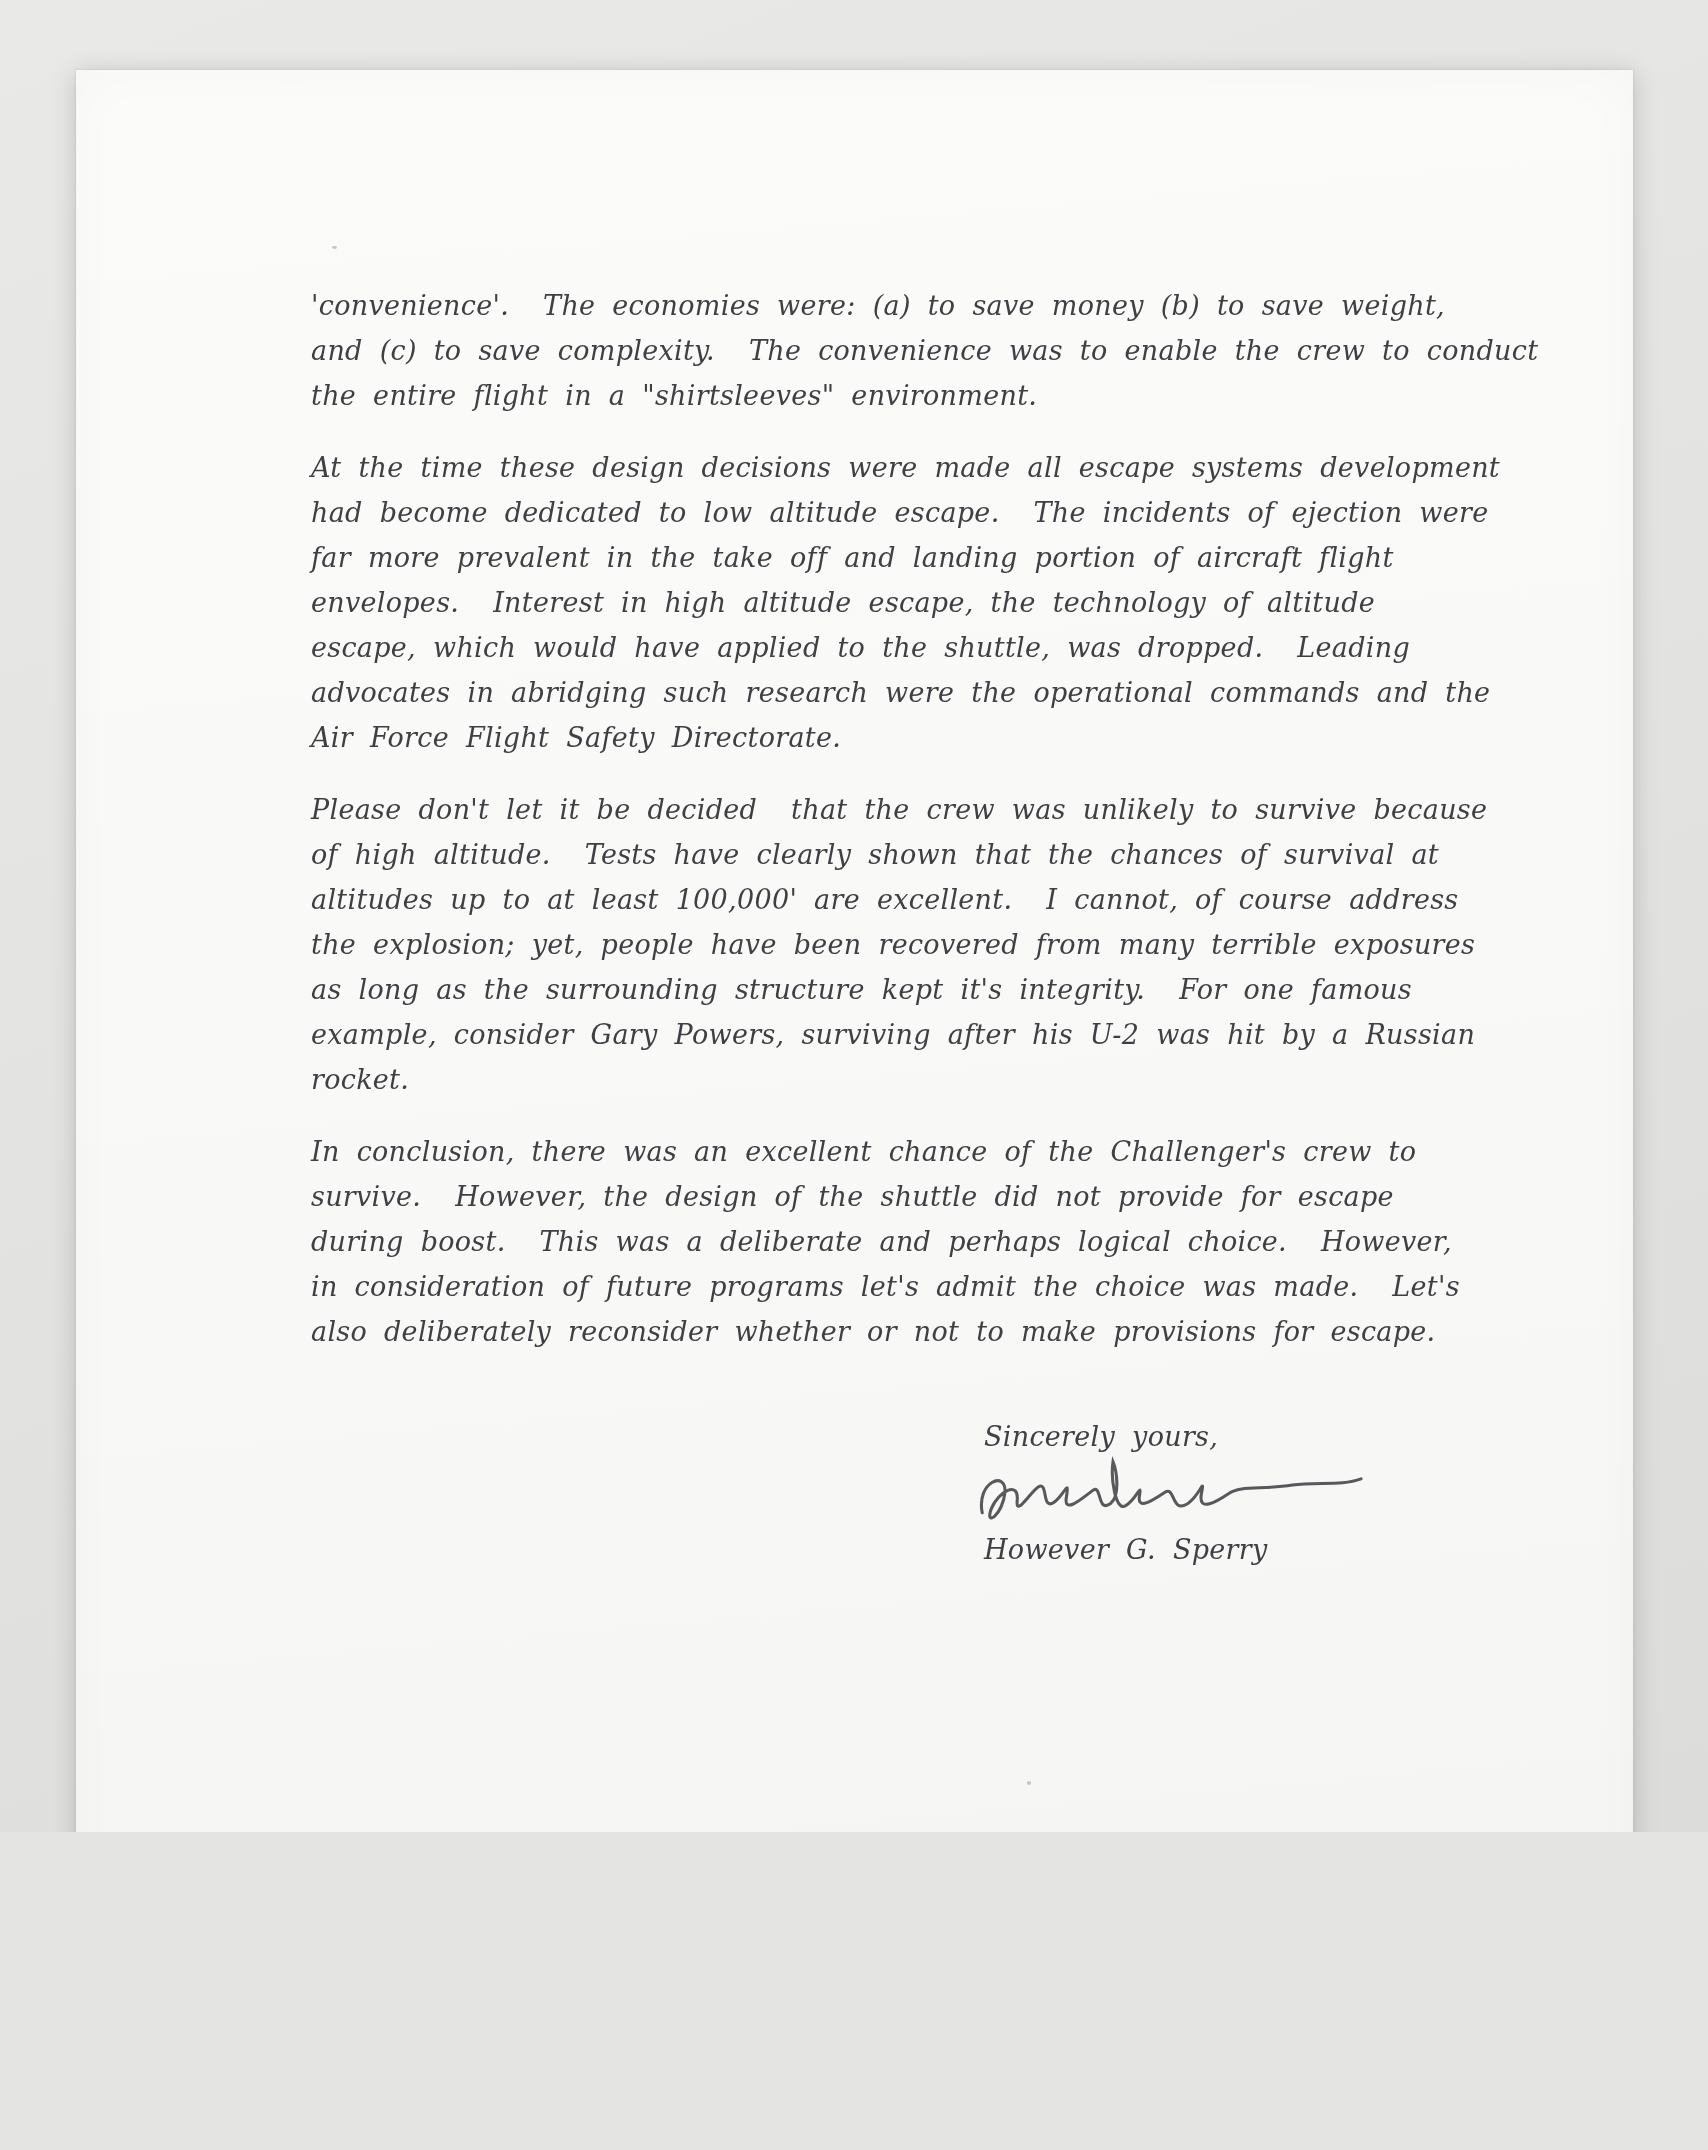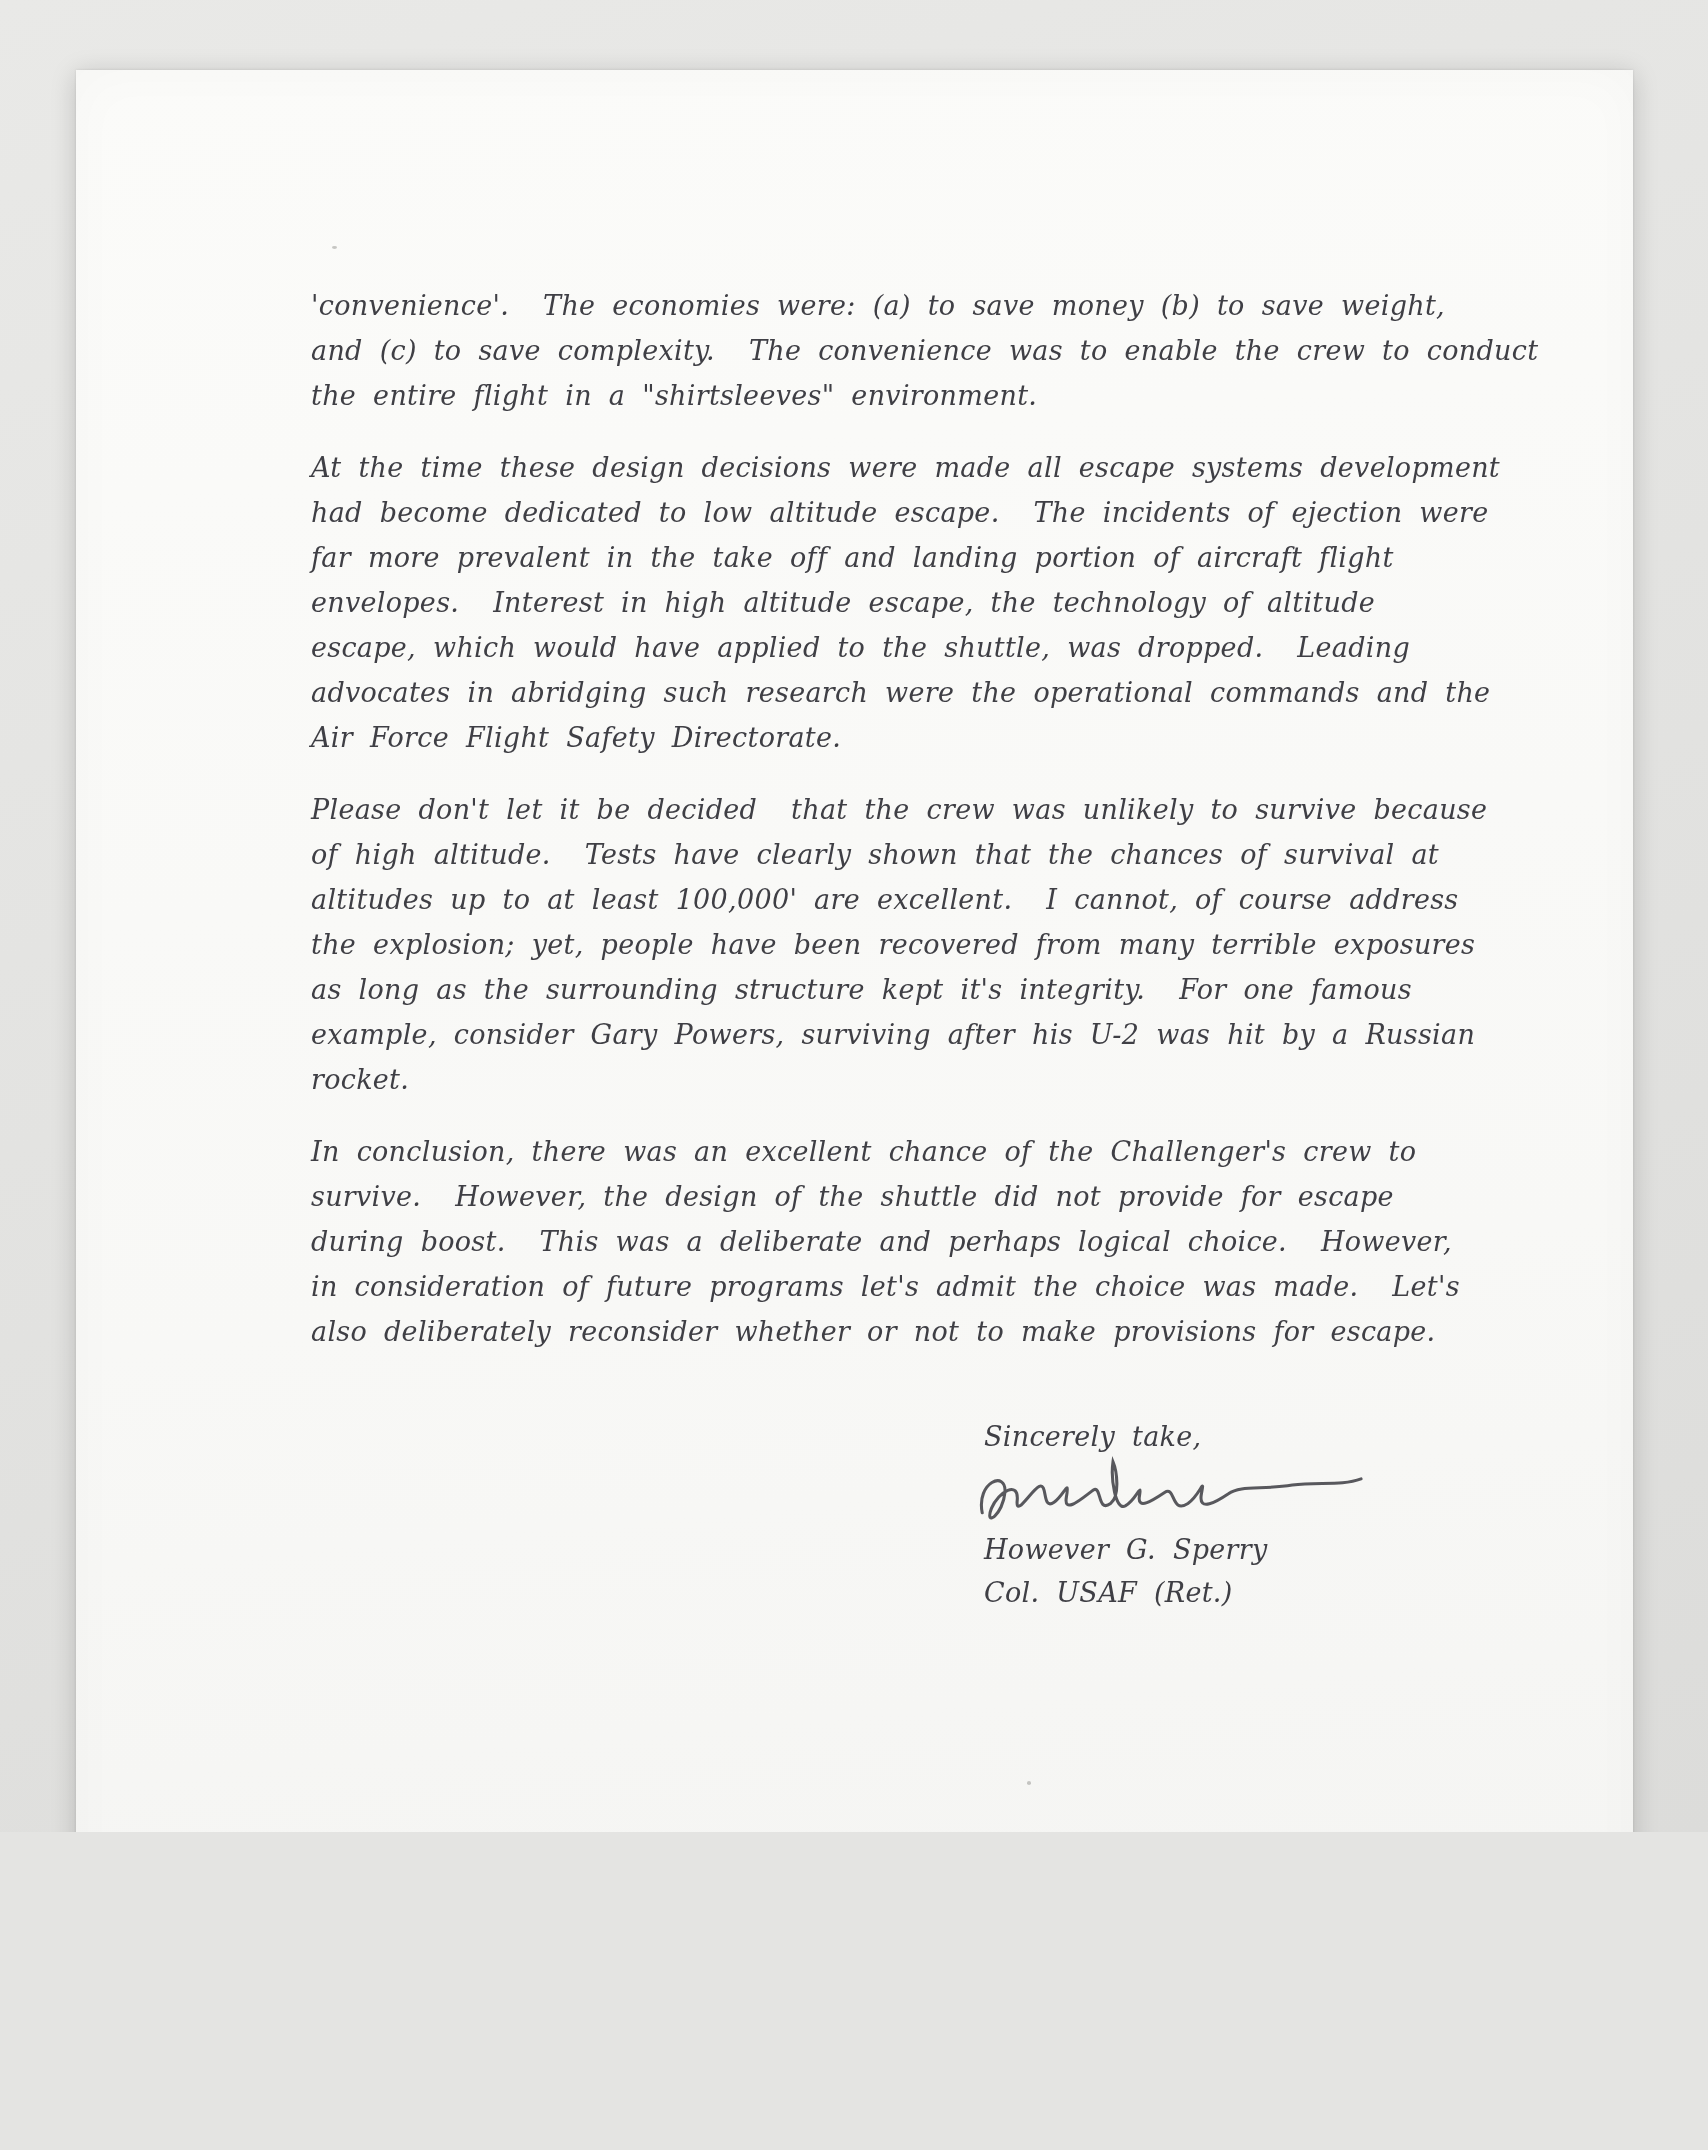--- a/index.html
+++ b/index.html
@@ -107,36 +107,35 @@
 example, consider Gary Powers, surviving after his U-2 was hit by a Russian
 rocket.</p>
 
       <p class="para">In conclusion, there was an excellent chance of the Challenger's crew to
 survive.  However, the design of the shuttle did not provide for escape
 during boost.  This was a deliberate and perhaps logical choice.  However,
 in consideration of future programs let's admit the choice was made.  Let's
 also deliberately reconsider whether or not to make provisions for escape.</p>
 
       <div class="closing">
-        <div class="salutation">Sincerely take,</div>
+        <div class="salutation">Sincerely yours,</div>
 
         <div class="sig-wrap">
           <svg width="393" height="101" viewBox="0 0 640 160" aria-hidden="true">
             <path d="M15 95 C 5 45, 55 25, 52 62 C 49 98, 18 120, 30 88
                      C 42 60, 75 42, 72 75 C 69 104, 95 58, 108 52
                      C 122 46, 112 92, 132 78 C 148 67, 158 36, 152 70
                      C 147 100, 182 68, 196 58 C 210 50, 202 96, 224 80
                      C 240 68, 234 26, 228 12 C 224 40, 232 92, 248 84
                      C 266 74, 276 42, 271 68 C 267 92, 294 74, 312 62
                      C 330 50, 322 98, 350 80 C 370 66, 378 34, 372 64
                      C 366 96, 398 76, 416 64 C 436 50, 470 58, 520 50
                      C 560 44, 600 52, 632 40" stroke="#3c3c42" stroke-width="5" fill="none" stroke-linecap="round" opacity="0.85"></path>
           </svg>
         </div>
 
         <div class="name">However G. Sperry</div>
-        <div class="title">Col. USAF (Ret.)</div>
       </div>
 
     </div>
   </div>
 </div>
 
 
 </body></html>

